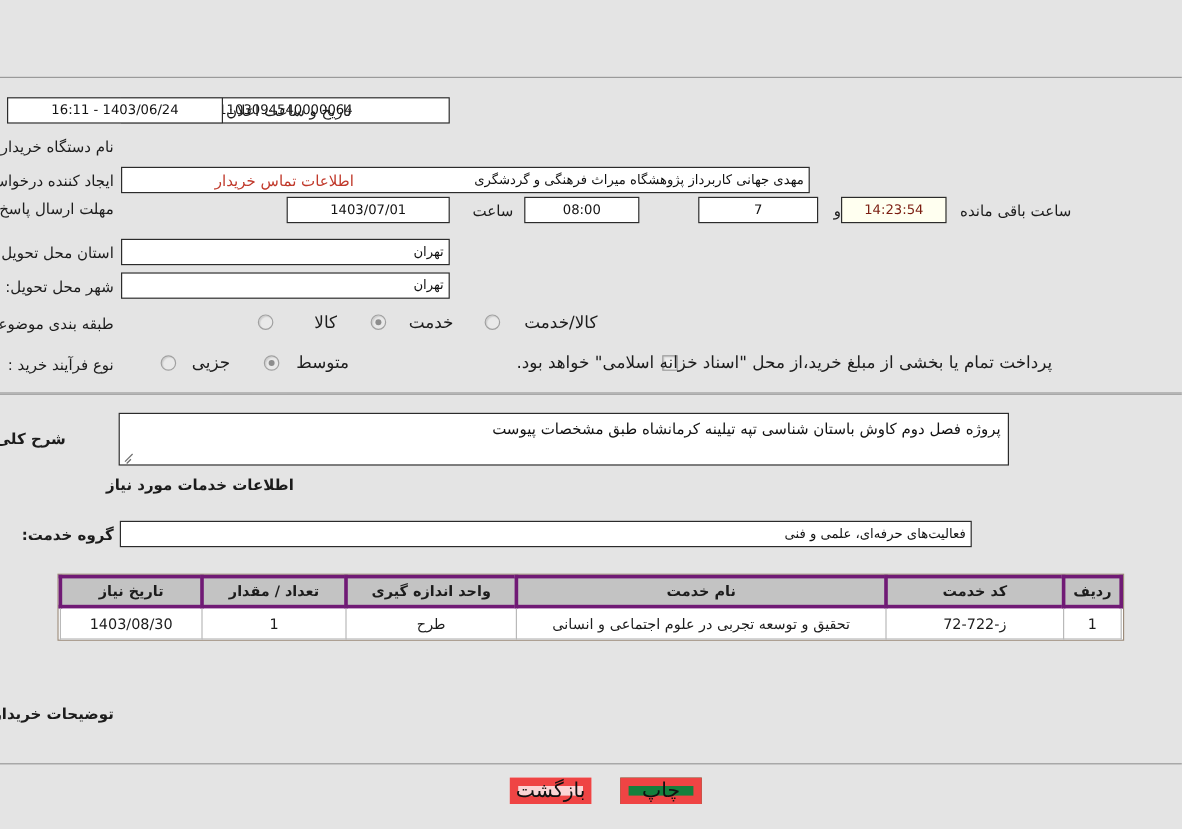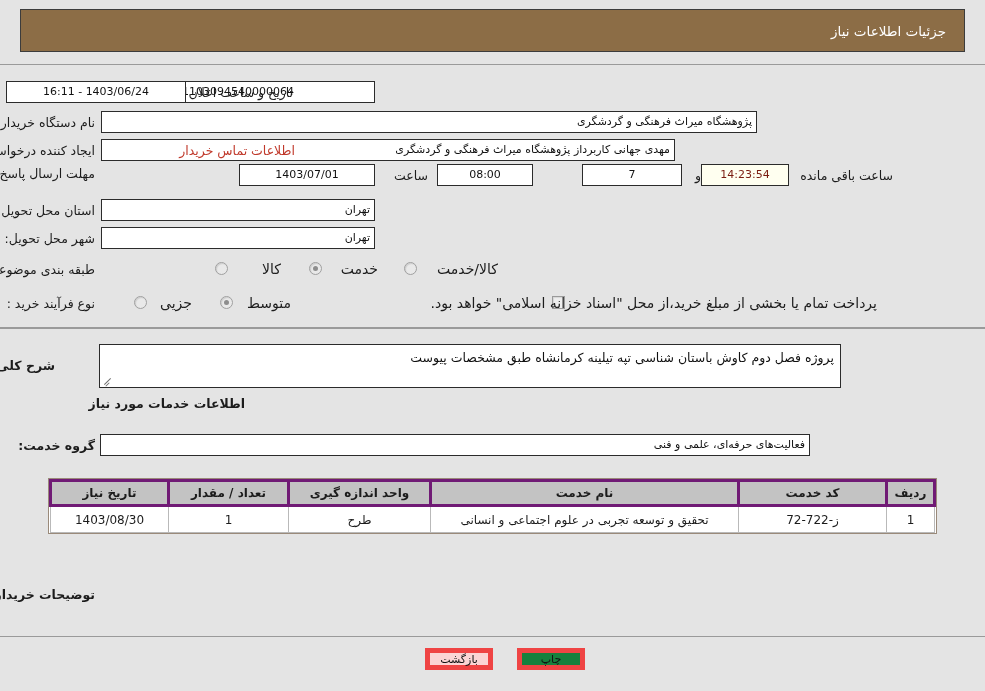--- a/index.html
+++ b/index.html
@@ -205,55 +205,51 @@
     height: 27px;
     padding: 0 6px;
     text-align: center;
     white-space: nowrap;
   }
 
   
   .btn {
     position: absolute;
     height: 22px;
-    border: 5px solid #ef4444;
-    font-size: 11px;
+    border: 7px solid #ef4444;
+    font-size: 17px;
     color: #111111;
     display: flex; align-items: center; justify-content: center;
     cursor: pointer;
     user-select: none;
   }
   .btn-print { background: #15803d; left: 517px; top: 648px; width: 68px; }
   .btn-back  { background: #fbd5d5; left: 425px; top: 648px; width: 68px; }
 </style>
 </head>
 <body>
 
 <div class="page">
 
   <div class="wm-shield"></div>
   <svg class="wm-arrow" viewBox="0 0 150 70">
     <path d="M5 10 L120 10 L120 2 L148 22 L120 42 L120 34 L5 34 Z" fill="rgba(200,160,160,0.22)"></path>
   </svg>
   <div class="watermark">AriaTender.net</div>
 
-  <div class="titlebar">
-    <span>جزئیات اطلاعات نیاز</span>
-  </div>
 
   <div class="panel panel-top"></div>
 
   <div class="lbl" style="right:890px; top:85px; width:92px;">شماره نیاز:</div>
   <div class="fld center" style="right:610px; top:81px; width:274px;">1103094540000064</div>
 
   <div class="lbl" style="right:692px; top:85px; width:190px;">تاریخ و ساعت اعلان عمومی:</div>
   <div class="fld center" style="right:799px; top:81px; width:180px;">1403/06/24 - 16:11</div>
 
   <div class="lbl" style="right:890px; top:115px; width:92px;">نام دستگاه خریدار:</div>
-  <div class="fld right" style="right:228px; top:111px; width:656px;">پژوهشگاه میراث فرهنگی و گردشگری</div>
 
   <div class="lbl" style="right:890px; top:143px; width:110px;">ایجاد کننده درخواست:</div>
   <div class="fld right" style="right:310px; top:139px; width:574px;">مهدی جهانی کاربرداز پژوهشگاه میراث فرهنگی و گردشگری</div>
   <a class="link" style="right:690px; top:143px;">اطلاعات تماس خریدار</a>
 
   <div class="lbl" style="right:890px; top:166px; width:100px;">مهلت ارسال پاسخ: تا تاریخ:</div>
   <div class="fld center" style="right:610px; top:164px; width:136px;">1403/07/01</div>
   <div class="lbl" style="right:557px; top:168px;">ساعت</div>
   <div class="fld center" style="right:452px; top:164px; width:96px;">08:00</div>
   <div class="fld center" style="right:303px; top:164px; width:100px;">7</div>

